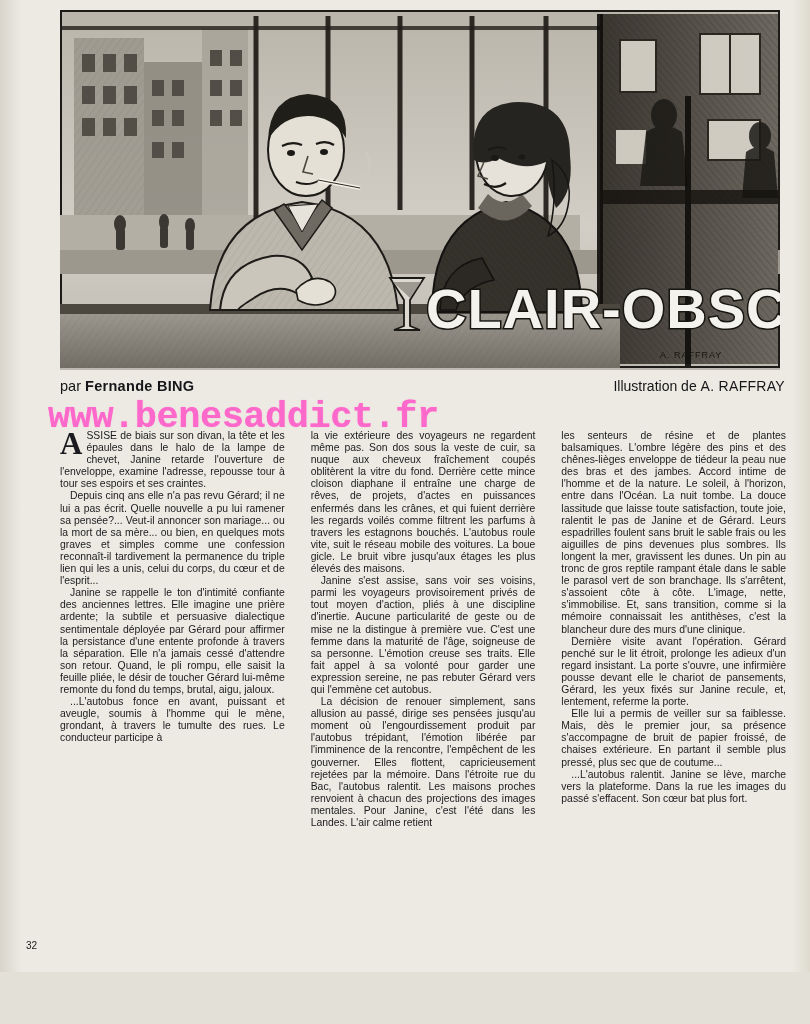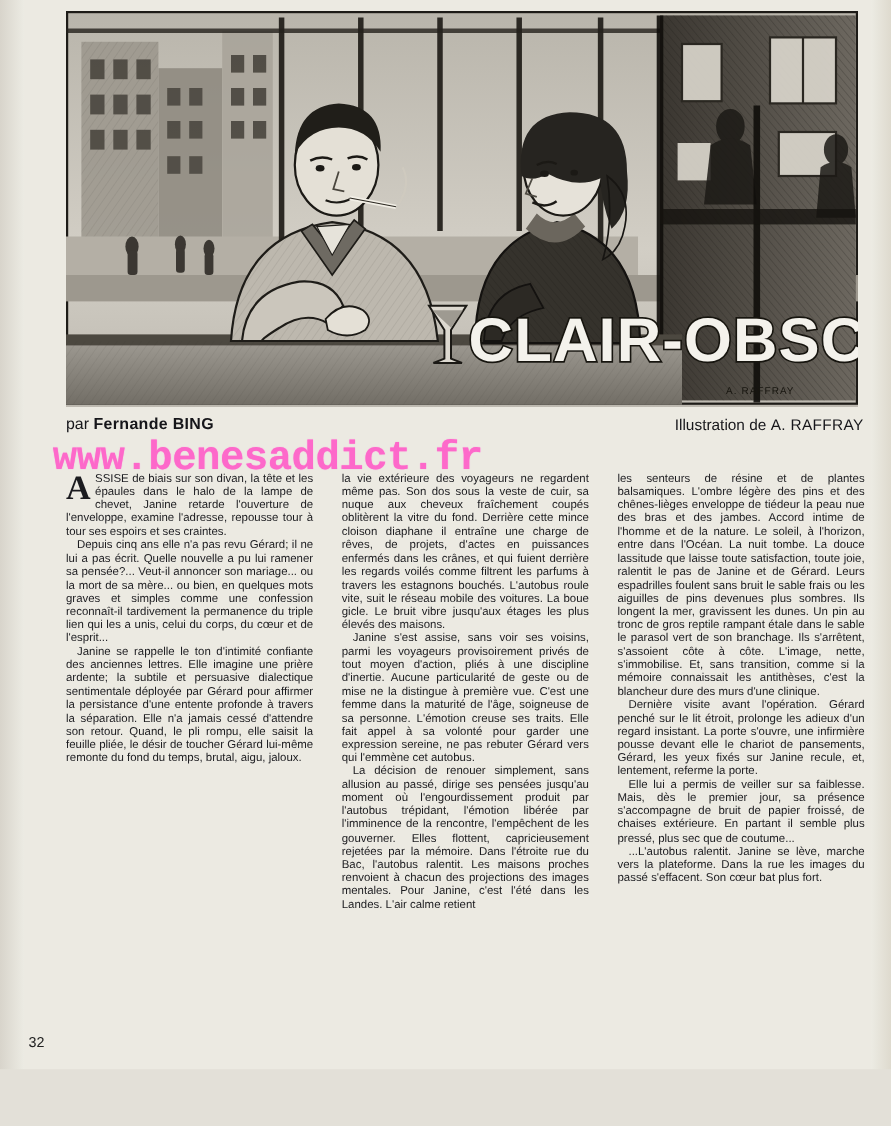--- a/index.html
+++ b/index.html
@@ -92,21 +92,21 @@
     line-height: 25px;
     font-weight: bold;
     padding: 1px 4px 0 0;
     font-family: "Liberation Serif", serif;
   }
   
   .page-number {
     position: absolute;
     left: 26px;
     top: 940px;
-    font-size: 13px;
+    font-size: 10px;
     color: #222;
     font-family: "Liberation Sans", sans-serif;
   }
   .bottom-band {
     position: absolute;
     left: 0;
     top: 972px;
     width: 810px;
     height: 52px;
     background: #e3e0d8;
@@ -317,20 +317,21 @@
   </div>
 
   <div class="watermark">www.benesaddict.fr</div>
 
   <div class="columns">
 
     <div class="col">
       <p class="dropcap-para noindent"><span class="dropcap">A</span><span>SSISE de biais sur son divan, la tête et les épaules dans le halo de la lampe de chevet, Janine retarde l'ouverture de l'enveloppe, examine l'adresse, repousse tour à tour ses espoirs et ses craintes.</span></p>
       <p>Depuis cinq ans elle n'a pas revu Gérard; il ne lui a pas écrit. Quelle nouvelle a pu lui ramener sa pensée?... Veut-il annoncer son mariage... ou la mort de sa mère... ou bien, en quelques mots graves et simples comme une confession reconnaît-il tardivement la permanence du triple lien qui les a unis, celui du corps, du cœur et de l'esprit...</p>
       <p>Janine se rappelle le ton d'intimité confiante des anciennes lettres. Elle imagine une prière ardente; la subtile et persuasive dialectique sentimentale déployée par Gérard pour affirmer la persistance d'une entente profonde à travers la séparation. Elle n'a jamais cessé d'attendre son retour. Quand, le pli rompu, elle saisit la feuille pliée, le désir de toucher Gérard lui-même remonte du fond du temps, brutal, aigu, jaloux.</p>
+      <p>...L'autobus fonce en avant, puissant et aveugle, soumis à l'homme qui le mène, grondant, à travers le tumulte des rues. Le conducteur participe à</p>
     </div>
 
     <div class="col">
       <p class="noindent">la vie extérieure des voyageurs ne regardent même pas. Son dos sous la veste de cuir, sa nuque aux cheveux fraîchement coupés oblitèrent la vitre du fond. Derrière cette mince cloison diaphane il entraîne une charge de rêves, de projets, d'actes en puissances enfermés dans les crânes, et qui fuient derrière les regards voilés comme filtrent les parfums à travers les estagnons bouchés. L'autobus roule vite, suit le réseau mobile des voitures. La boue gicle. Le bruit vibre jusqu'aux étages les plus élevés des maisons.</p>
       <p>Janine s'est assise, sans voir ses voisins, parmi les voyageurs provisoirement privés de tout moyen d'action, pliés à une discipline d'inertie. Aucune particularité de geste ou de mise ne la distingue à première vue. C'est une femme dans la maturité de l'âge, soigneuse de sa personne. L'émotion creuse ses traits. Elle fait appel à sa volonté pour garder une expression sereine, ne pas rebuter Gérard vers qui l'emmène cet autobus.</p>
       <p>La décision de renouer simplement, sans allusion au passé, dirige ses pensées jusqu'au moment où l'engourdissement produit par l'autobus trépidant, l'émotion libérée par l'imminence de la rencontre, l'empêchent de les gouverner. Elles flottent, capricieusement rejetées par la mémoire. Dans l'étroite rue du Bac, l'autobus ralentit. Les maisons proches renvoient à chacun des projections des images mentales. Pour Janine, c'est l'été dans les Landes. L'air calme retient</p>
     </div>
 
     <div class="col">
       <p class="noindent">les senteurs de résine et de plantes balsamiques. L'ombre légère des pins et des chênes-lièges enveloppe de tiédeur la peau nue des bras et des jambes. Accord intime de l'homme et de la nature. Le soleil, à l'horizon, entre dans l'Océan. La nuit tombe. La douce lassitude que laisse toute satisfaction, toute joie, ralentit le pas de Janine et de Gérard. Leurs espadrilles foulent sans bruit le sable frais ou les aiguilles de pins devenues plus sombres. Ils longent la mer, gravissent les dunes. Un pin au tronc de gros reptile rampant étale dans le sable le parasol vert de son branchage. Ils s'arrêtent, s'assoient côte à côte. L'image, nette, s'immobilise. Et, sans transition, comme si la mémoire connaissait les antithèses, c'est la blancheur dure des murs d'une clinique.</p>

